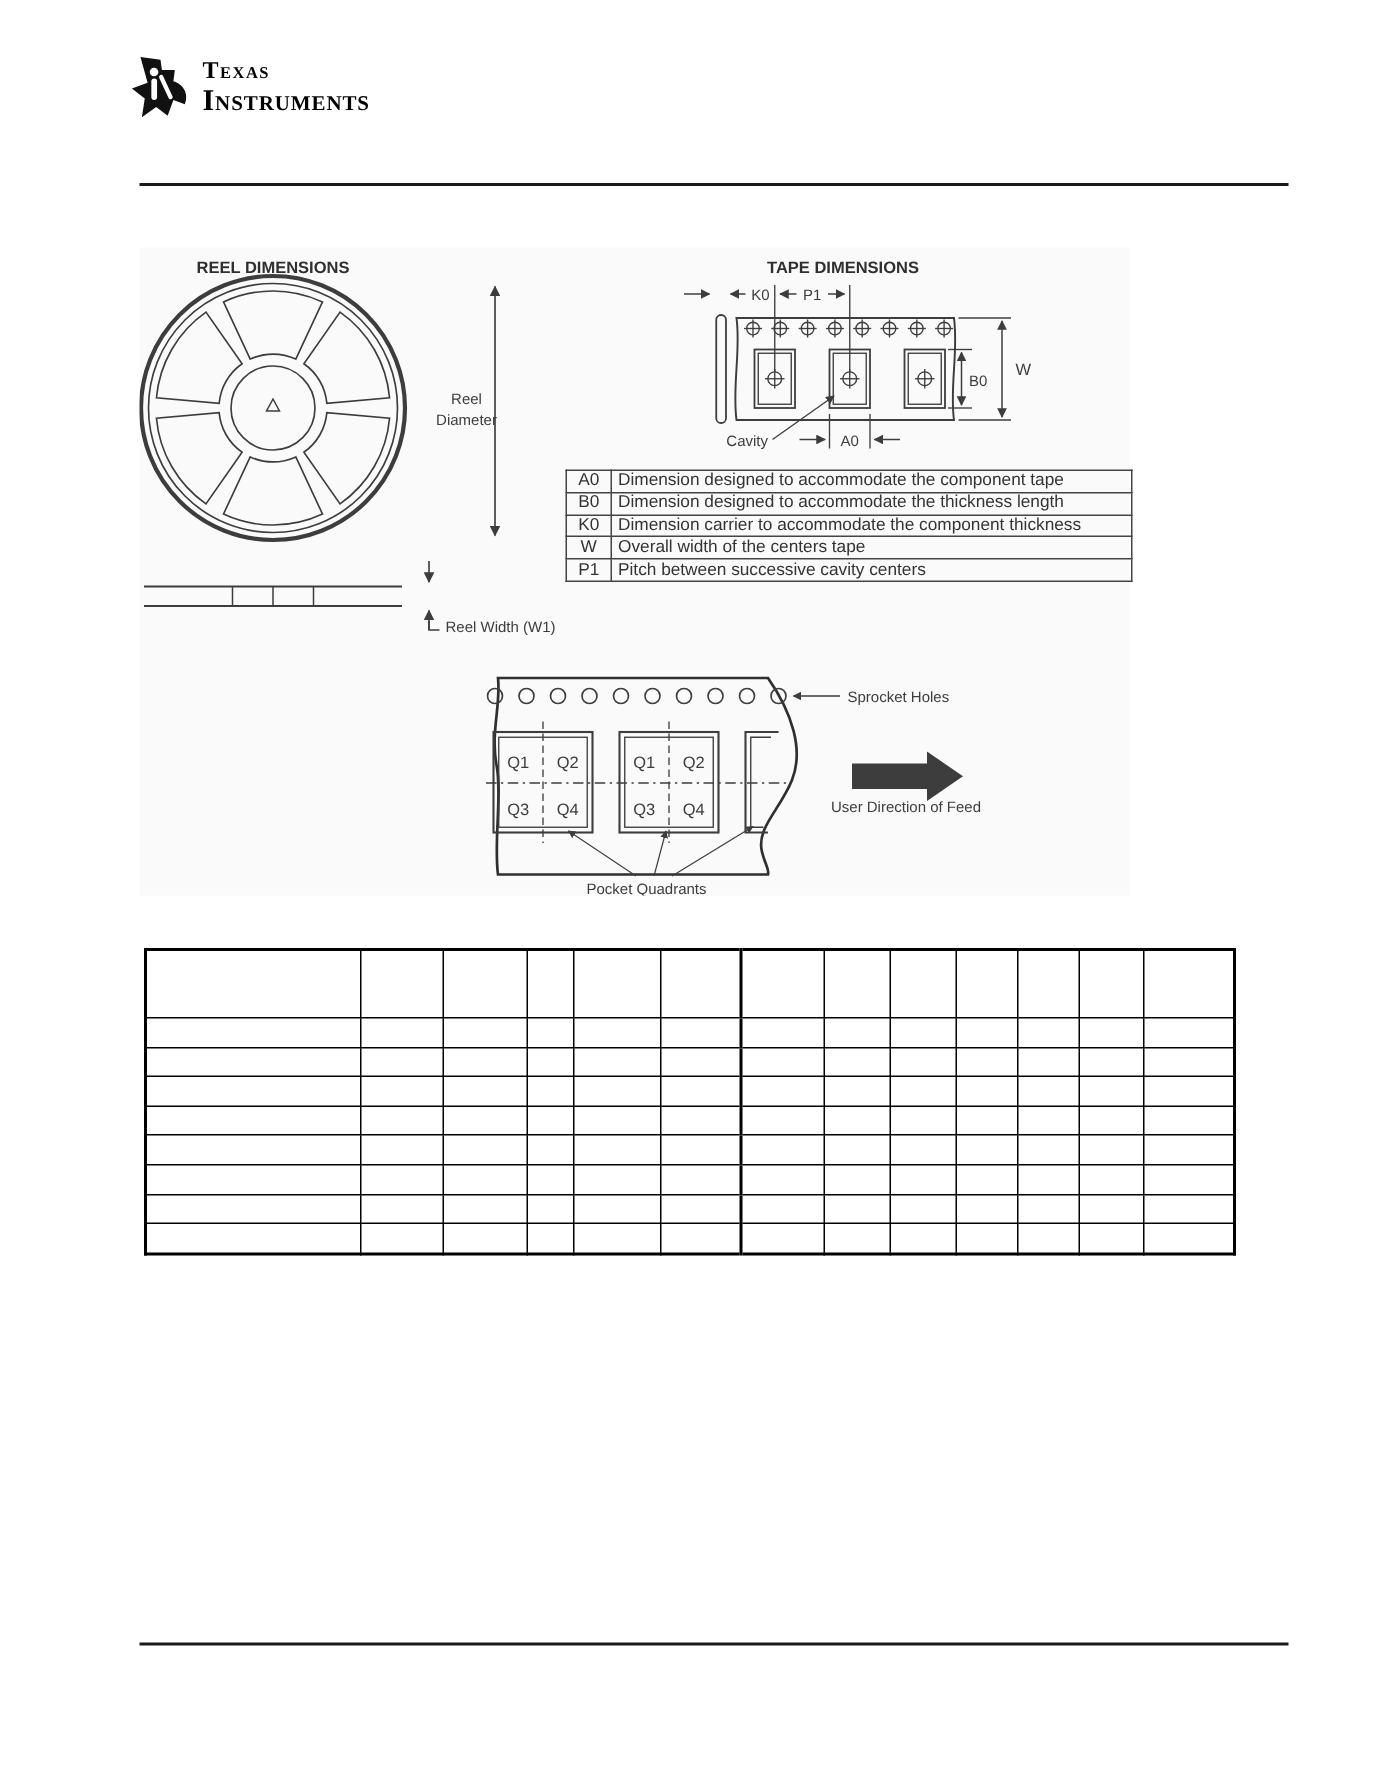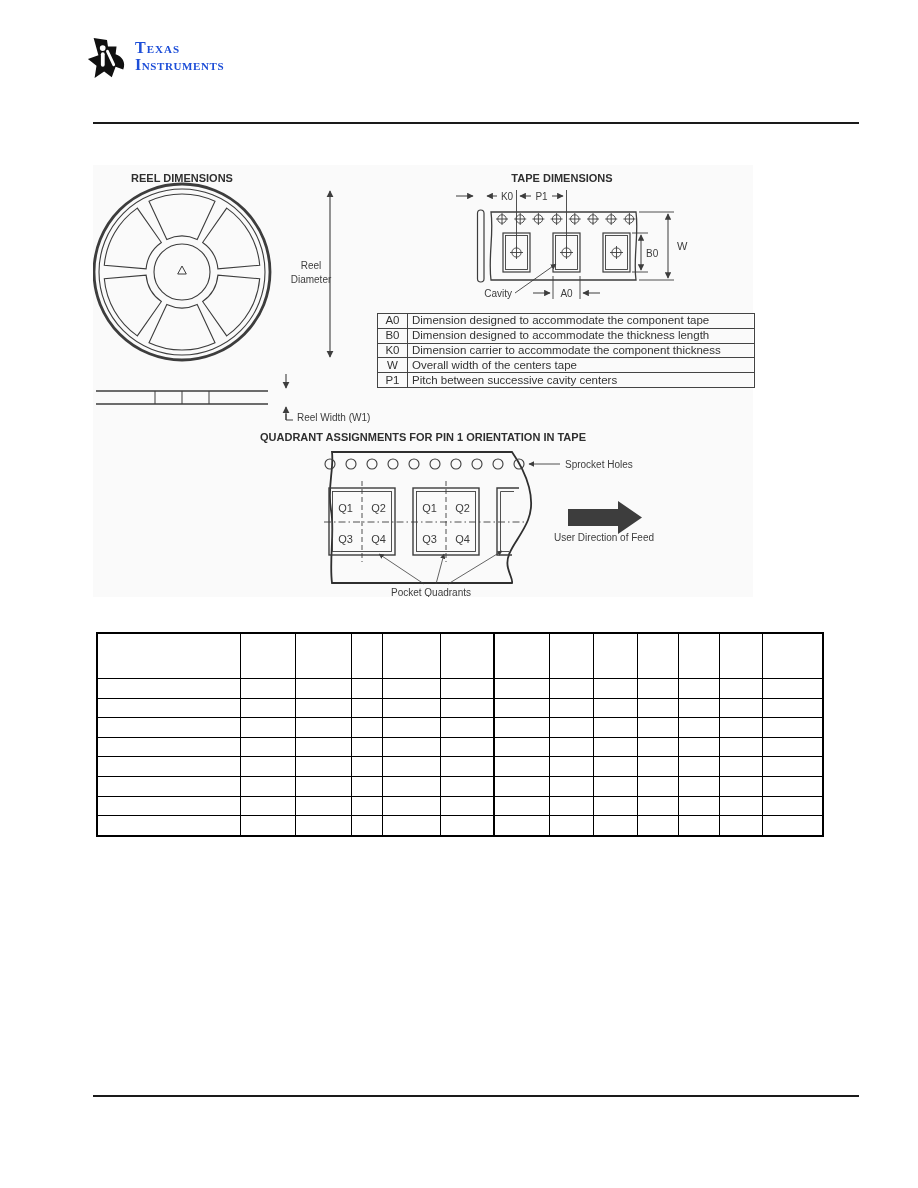--- a/index.html
+++ b/index.html
@@ -5,23 +5,23 @@
   html,body{margin:0;padding:0;background:#ffffff;}
   .page{position:relative;width:918px;height:1188px;background:#ffffff;overflow:hidden;
         font-family:"Liberation Sans", sans-serif;color:#3d3d3d;}
   .rule{position:absolute;left:93px;width:766px;height:2px;background:#1a1a1a;}
   .rule.top{top:122px;}
   .rule.bottom{top:1095px;}
 
   
   .logo{position:absolute;left:86px;top:36px;display:flex;align-items:flex-start;}
   .logo-text{margin-left:7px;margin-top:4px;font-family:"Liberation Serif", serif;
-             font-variant:small-caps;font-weight:bold;color:#1d4ed8;line-height:1.05;}
+             font-variant:small-caps;font-weight:bold;color:#000000;line-height:1.05;}
   .logo-text .l1{font-size:16px;letter-spacing:1px;}
-  .logo-text .l2{font-size:16px;letter-spacing:0.6px;font-family:Liberation Serif, serif;}
+  .logo-text .l2{font-size:20px;letter-spacing:0.6px;font-family:Liberation Serif, serif;}
 
   
   .figure-area{position:absolute;left:93px;top:165px;width:660px;height:432px;background:#fafafa;}
   .fig-svg{position:absolute;left:93px;top:165px;}
   svg text{font-family:"Liberation Sans", sans-serif;fill:#3d3d3d;}
   .figtitle{font-weight:bold;font-size:11px;fill:#2f2f2f;}
   .lbl{font-size:10px;}
   .lbl11{font-size:11px;}
 
   
@@ -302,21 +302,20 @@
         <td class="sym">W</td>
         <td>Overall width of the centers tape</td>
       </tr>
       <tr>
         <td class="sym">P1</td>
         <td>Pitch between successive cavity centers</td>
       </tr>
     </tbody>
   </table>
 
-  <div class="quad-title">QUADRANT ASSIGNMENTS FOR PIN 1 ORIENTATION IN TAPE</div>
 
   <table class="parts-table" id="parts-table">
       <colgroup>
         <col style="width: 143px;">
         <col style="width: 55px;">
         <col style="width: 56px;">
         <col style="width: 31px;">
         <col style="width: 58px;">
         <col style="width: 54px;">
         <col style="width: 55px;">

